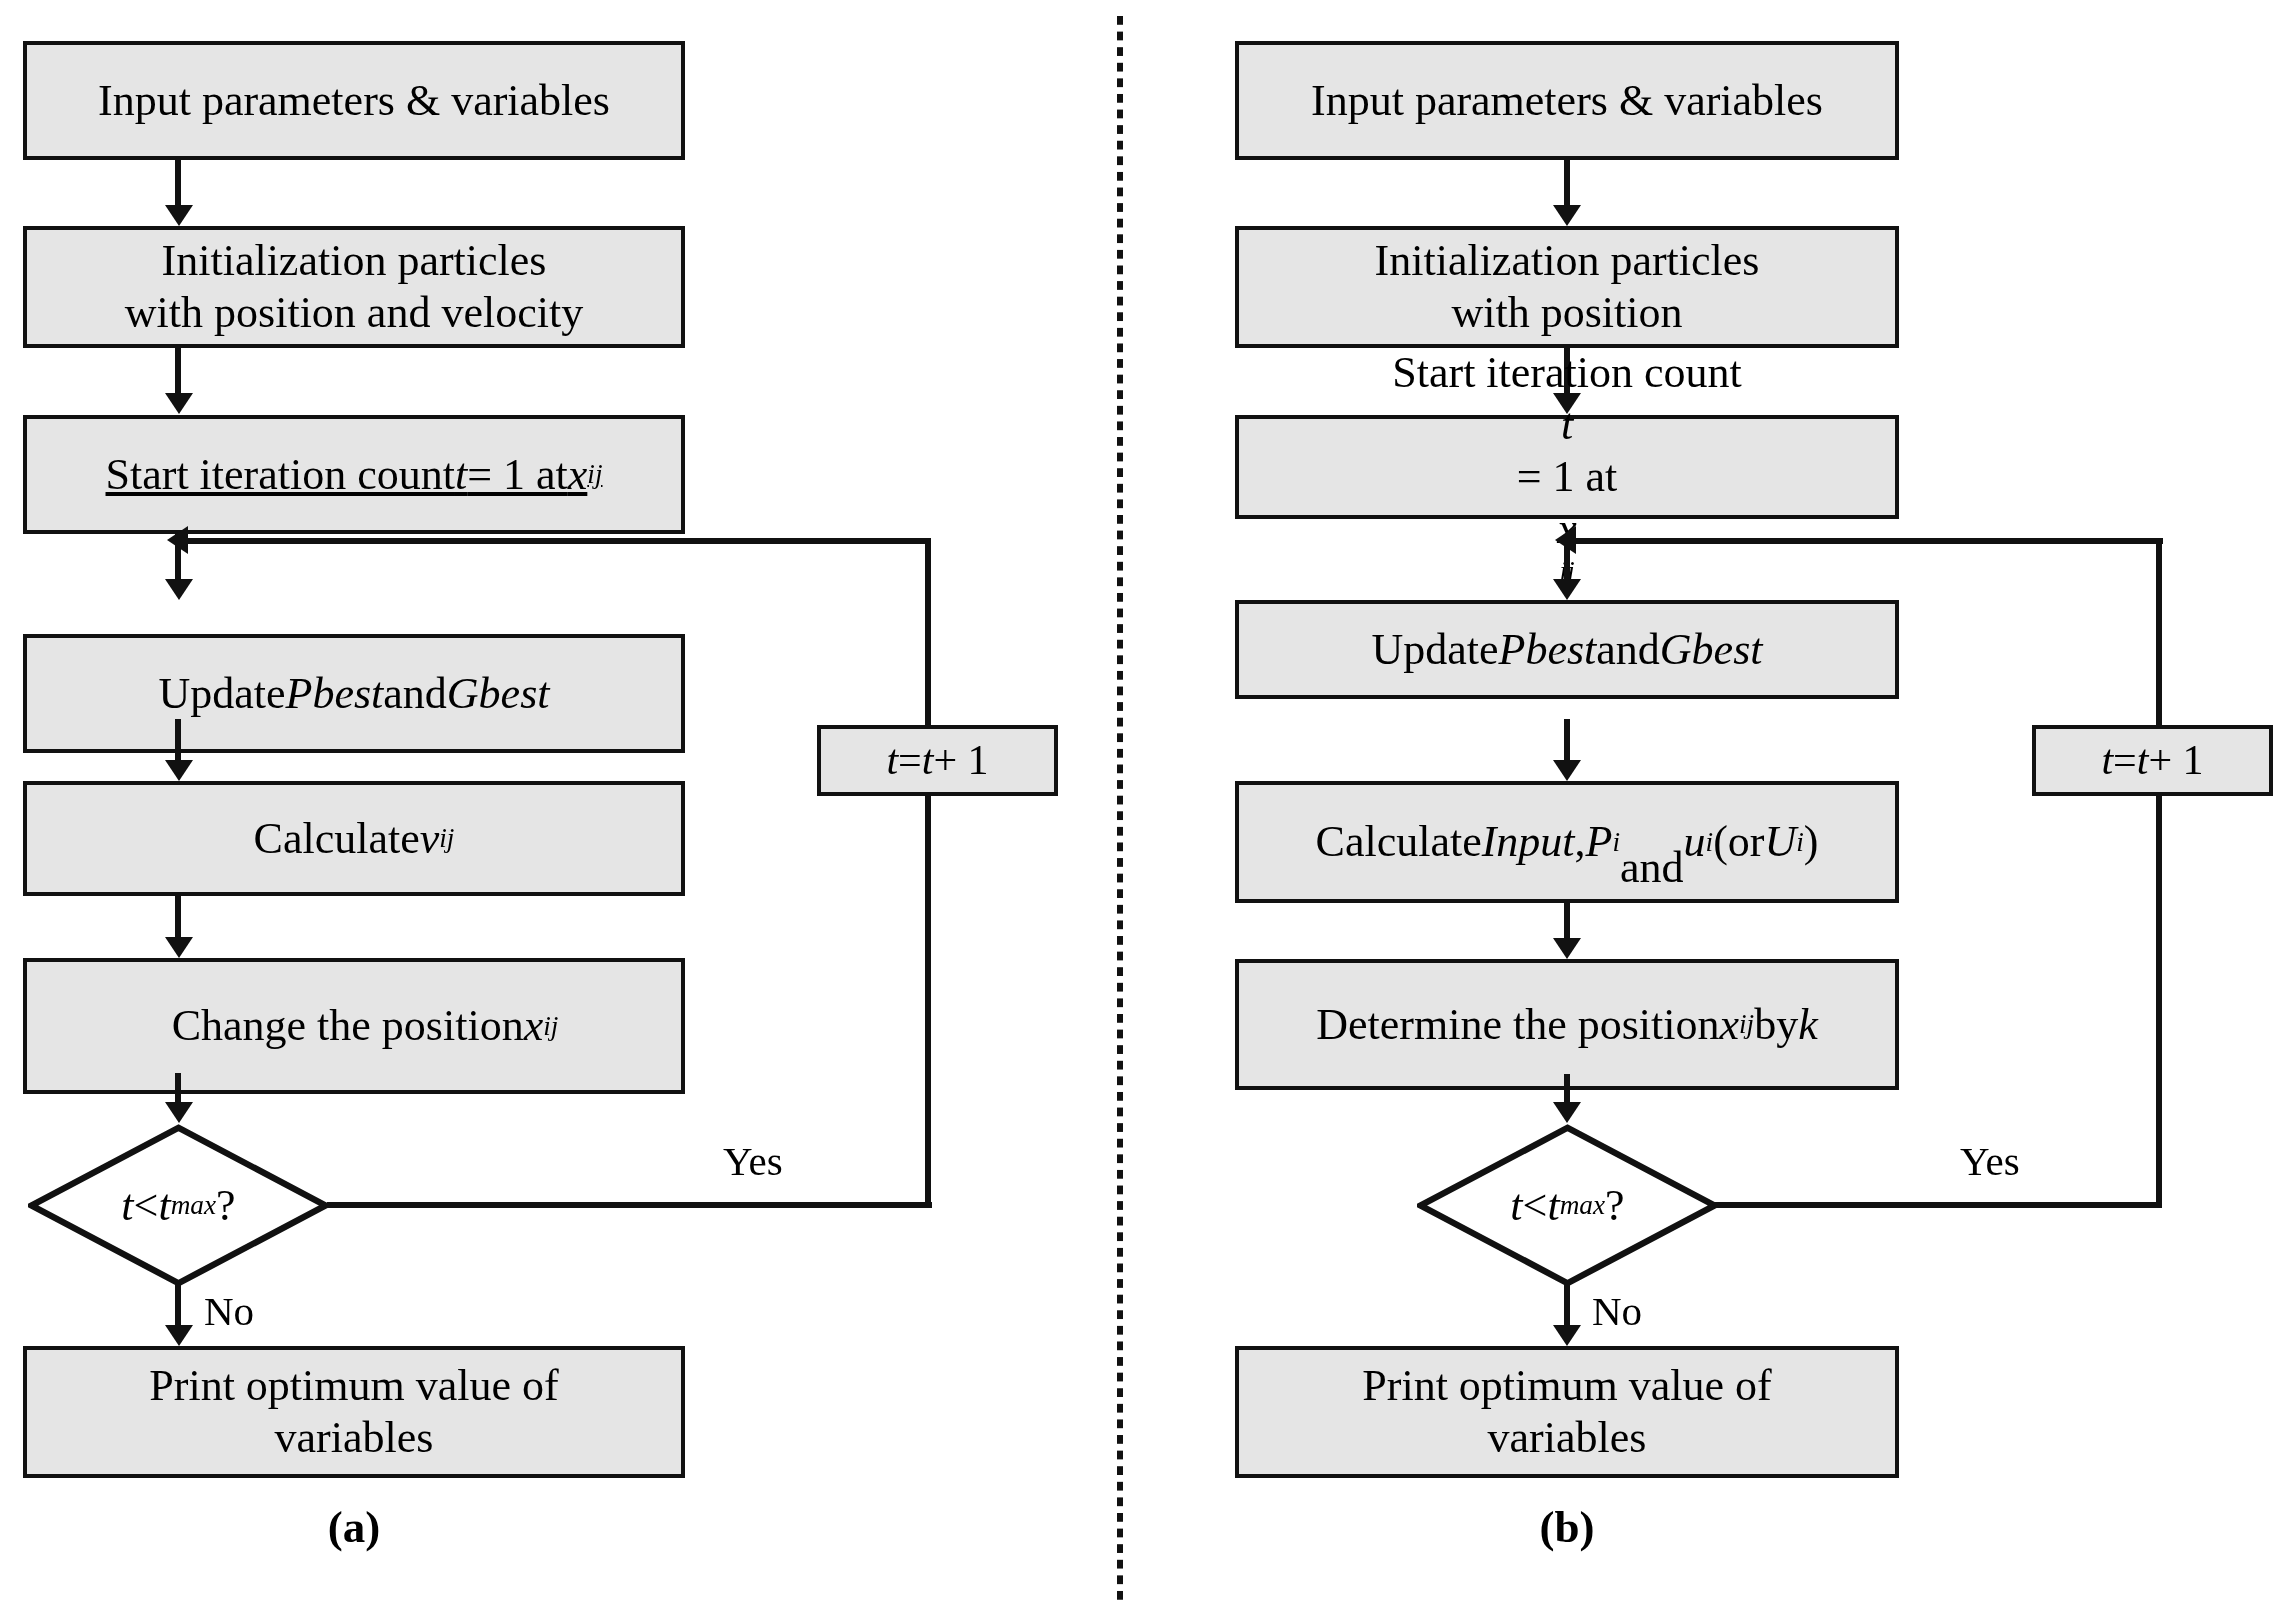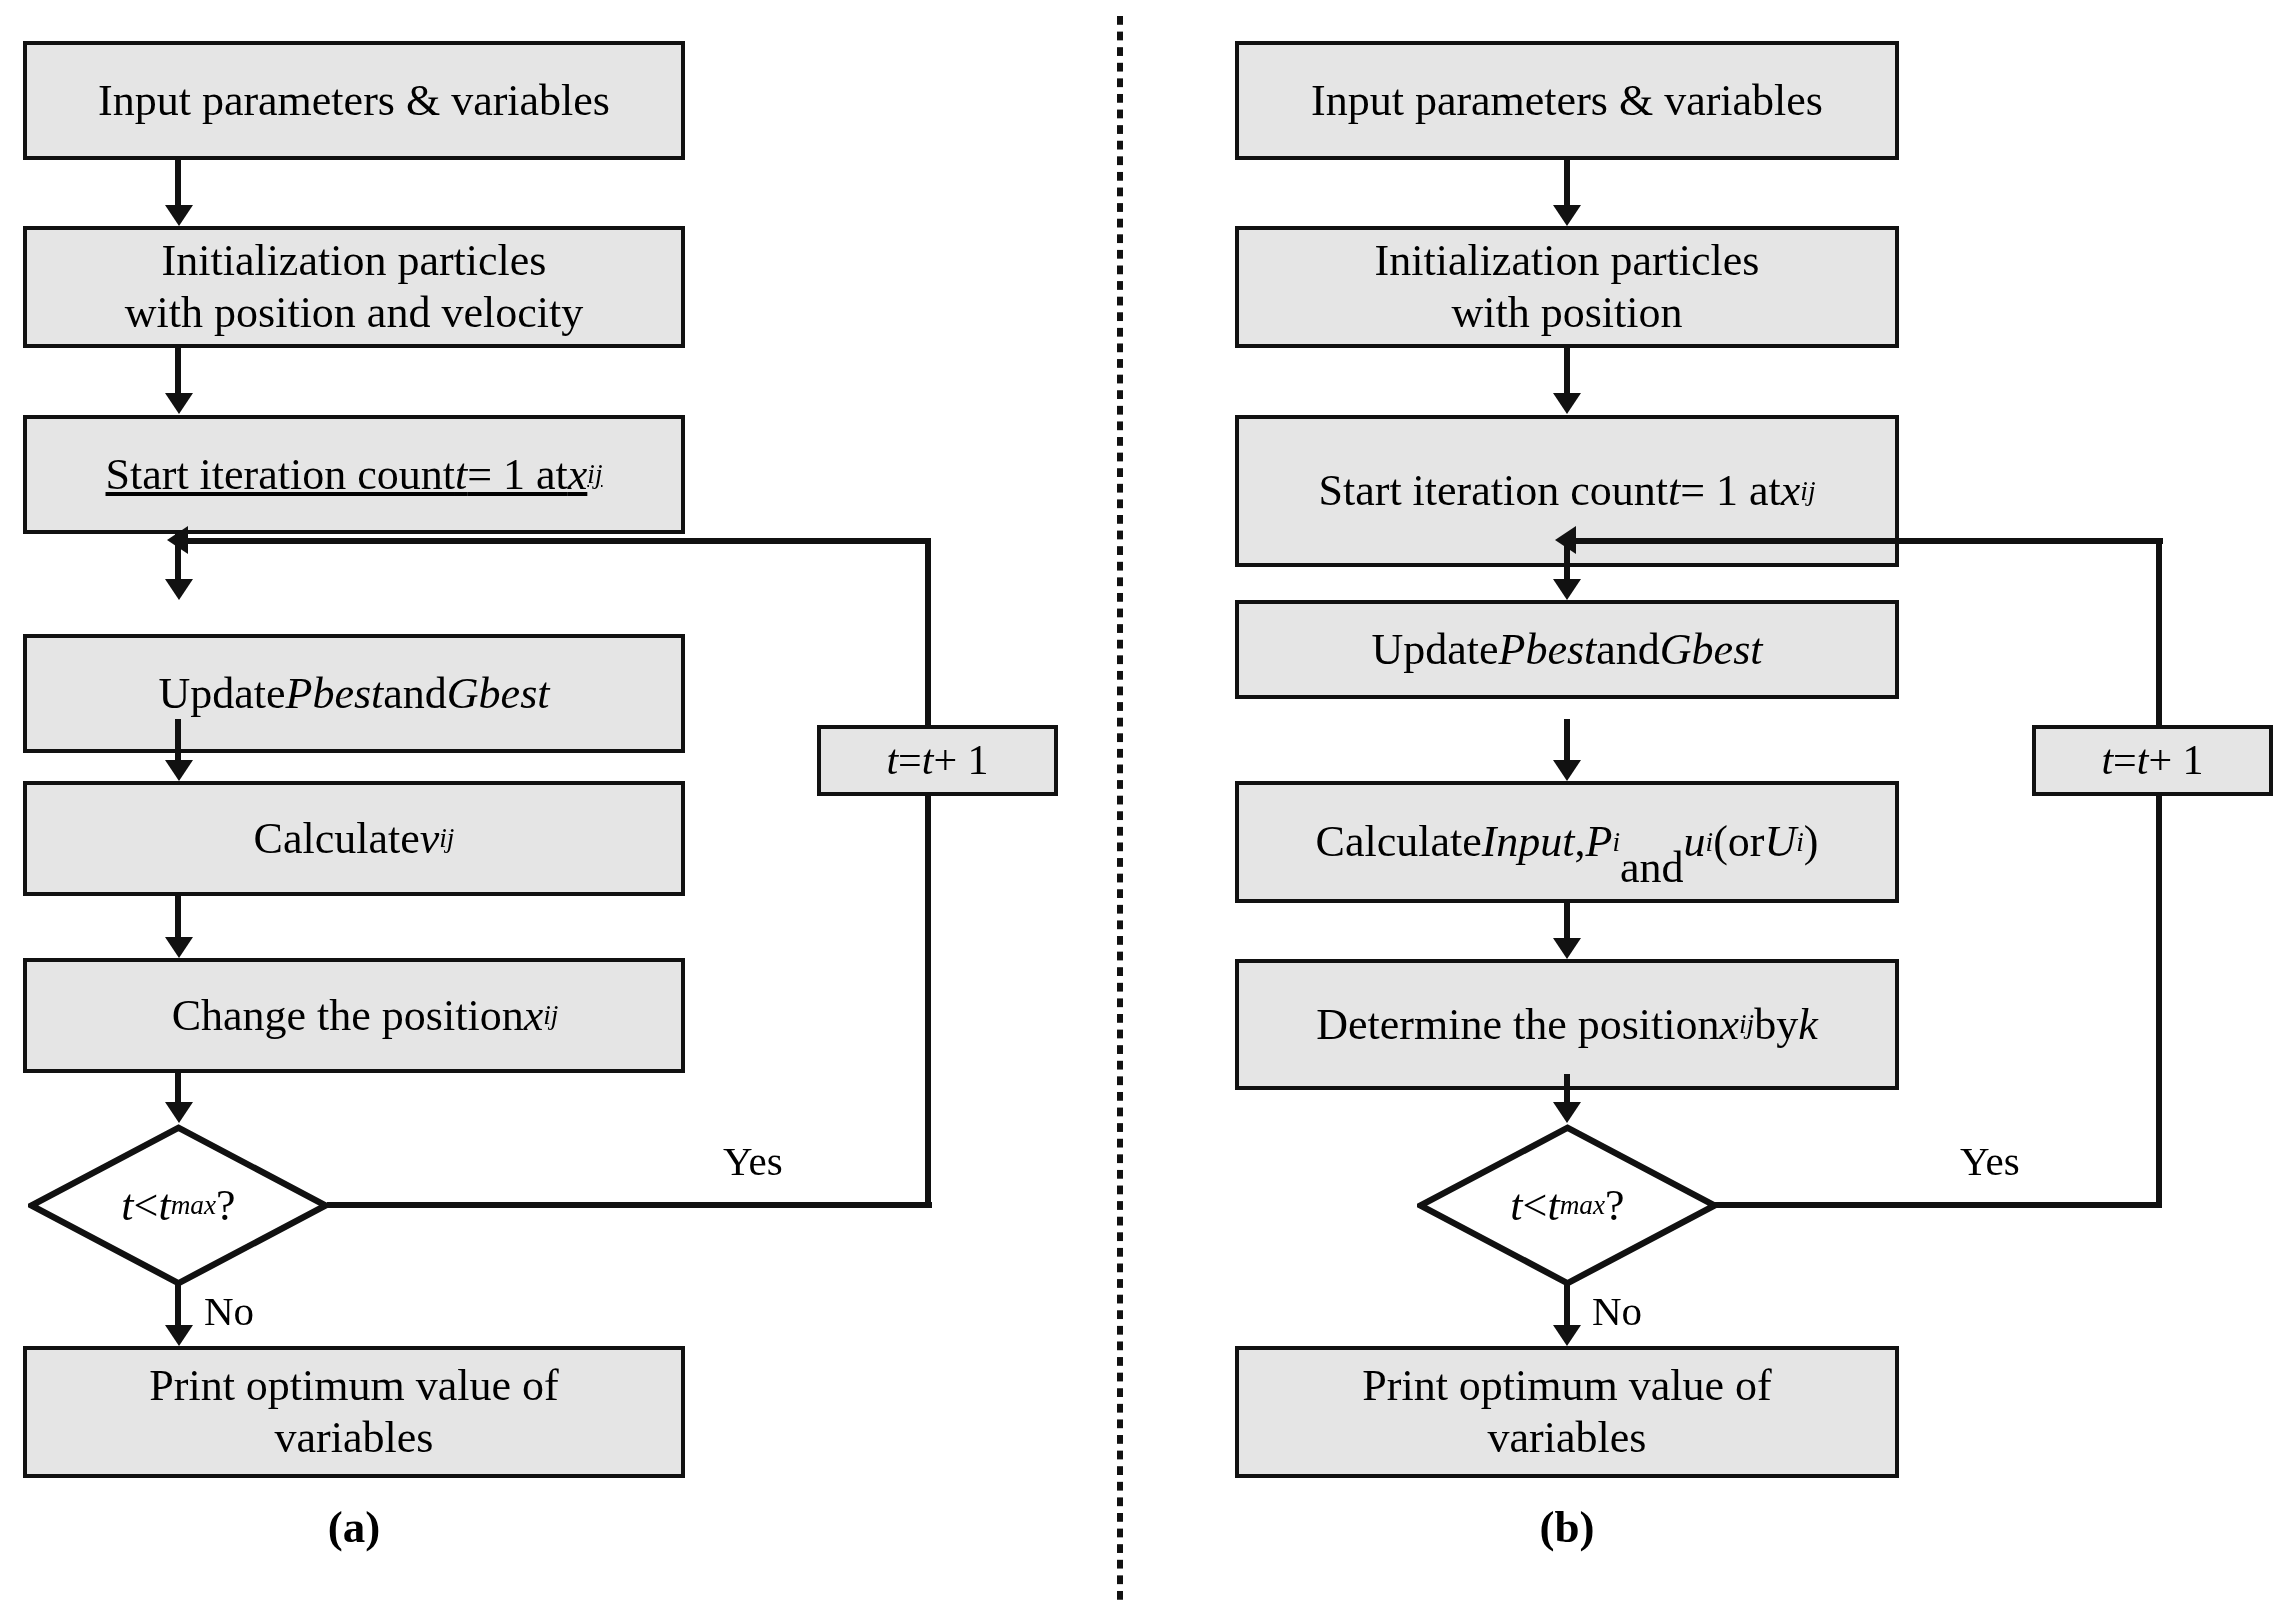--- a/index.html
+++ b/index.html
@@ -96,21 +96,21 @@
   <div class="arrow-down" style="left:165px;top:579px;"></div>
 
   <div class="fbox" style="left:23px;top:634px;width:662px;height:119px;">Update <i>Pbest</i> and <i>Gbest</i></div>
   <div class="vline" style="left:175px;top:719px;height:47px;"></div>
   <div class="arrow-down" style="left:165px;top:760px;"></div>
 
   <div class="fbox" style="left:23px;top:781px;width:662px;height:115px;">Calculate <i>v</i><sub>ij</sub></div>
   <div class="vline" style="left:175px;top:896px;height:47px;"></div>
   <div class="arrow-down" style="left:165px;top:937px;"></div>
 
-  <div class="fbox" style="left:23px;top:958px;width:662px;height:115px;padding-left:32px;">Change the position <i>x</i><sub>ij</sub></div>
+  <div class="fbox" style="left:23px;top:958px;width:662px;height:136px;padding-left:32px;">Change the position <i>x</i><sub>ij</sub></div>
   <div class="vline" style="left:175px;top:1073px;height:35px;"></div>
   <div class="arrow-down" style="left:165px;top:1102px;"></div>
 
   <div class="diamond-wrap" style="left:28px;top:1124px;width:301px;height:163px;">
     <svg width="301" height="163" viewBox="0 0 426 230">
       <polygon points="213,5 421,115 213,225 5,115" fill="#ffffff" stroke="#111111" stroke-width="9"></polygon>
     </svg>
     <div class="diamond-label"><i>t</i> &lt; <i>t</i><sub>max</sub>?</div>
   </div>
 
@@ -135,21 +135,21 @@
 
   <div class="fbox" style="left:1235px;top:41px;width:664px;height:119px;">Input parameters &amp; variables</div>
   <div class="vline" style="left:1564px;top:160px;height:51px;"></div>
   <div class="arrow-down" style="left:1553px;top:205px;"></div>
 
   <div class="fbox" style="left:1235px;top:226px;width:664px;height:122px;">Initialization particles
 with position</div>
   <div class="vline" style="left:1564px;top:348px;height:51px;"></div>
   <div class="arrow-down" style="left:1553px;top:393px;"></div>
 
-  <div class="fbox" style="left:1235px;top:415px;width:664px;height:152px;">Start iteration count <i>t</i> = 1 at <i>x</i><sub>ij</sub></div>
+  <div class="fbox" style="left:1235px;top:415px;width:664px;height:104px;flex-direction:column;">Start iteration count <i>t</i> = 1 at <i>x</i><sub>ij</sub></div>
   <div class="vline" style="left:1564px;top:534px;height:51px;"></div>
   <div class="arrow-down" style="left:1553px;top:579px;"></div>
 
   <div class="fbox" style="left:1235px;top:600px;width:664px;height:99px;">Update <i>Pbest</i> and <i>Gbest</i></div>
   <div class="vline" style="left:1564px;top:719px;height:47px;"></div>
   <div class="arrow-down" style="left:1553px;top:760px;"></div>
 
   <div class="fbox" style="left:1235px;top:781px;width:664px;height:122px;">Calculate <i>Input</i>, <i>P</i><sub>i</sub><br>and <i>u</i><sub>i</sub> (or <i>U</i><sub>i</sub>)</div>
   <div class="vline" style="left:1564px;top:903px;height:41px;"></div>
   <div class="arrow-down" style="left:1553px;top:938px;"></div>

